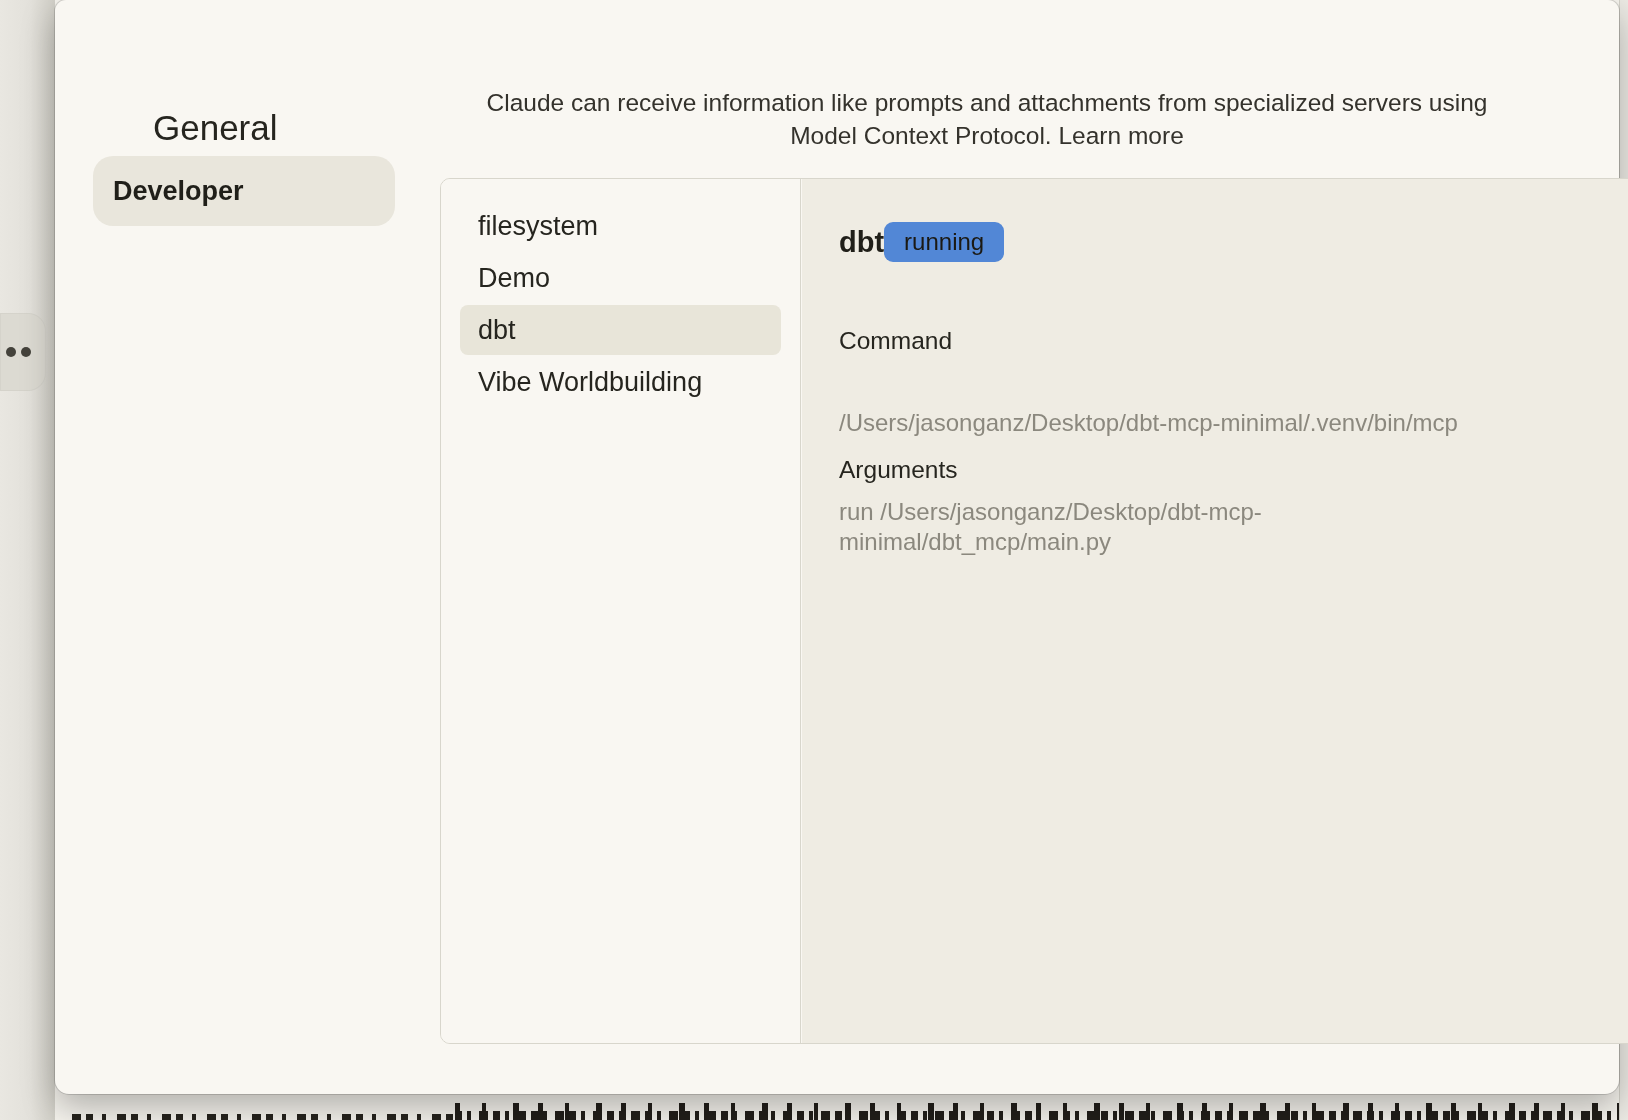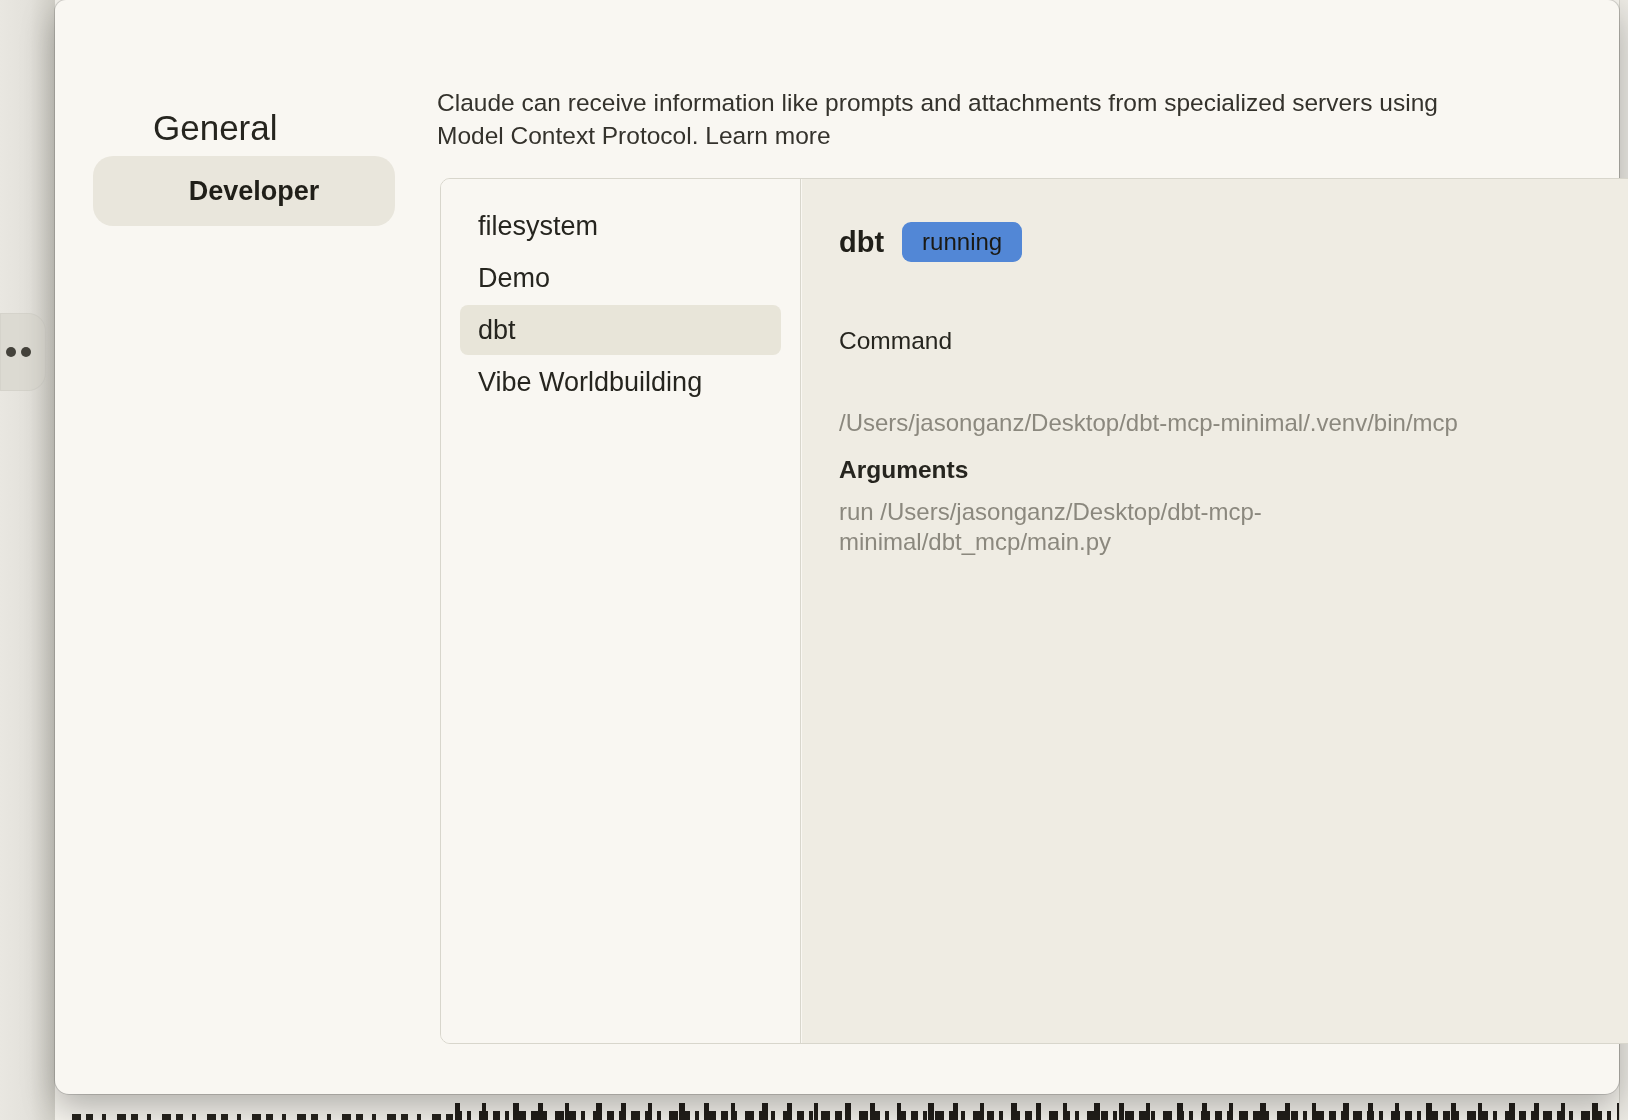--- a/index.html
+++ b/index.html
@@ -66,25 +66,25 @@
   }
 
   
   .nav-general{
     position:absolute;left:58px;top:108px;font-size:35px;color:#26251f;cursor:pointer;margin-left:40px;
   }
   .nav-developer{
     position:absolute;left:38px;top:156px;width:302px;height:70px;
     background:#e9e6dc;border-radius:20px;cursor:pointer;
     display:flex;align-items:center;box-sizing:border-box;padding-left:20px;
-    font-size:27px;font-weight:bold;color:#201f19;justify-content:center;
-  }
-
-  
-  .desc{position:absolute;left:382px;top:86px;width:1120px;color:#34322c;font-size:24.5px;line-height:33px;}
+    font-size:27px;font-weight:bold;color:#201f19;
+  }
+
+  
+  .desc{position:absolute;left:372px;top:86px;width:1120px;color:#34322c;font-size:24.5px;line-height:33px;text-align:center;}
   .desc .line{white-space:nowrap;}
   .desc .link{cursor:pointer;}
 
   
   .panel{
     position:absolute;left:385px;top:178px;width:1257px;height:866px;
     border:1.5px solid #d8d6cc;border-radius:10px;box-sizing:border-box;
     background:#f9f7f2;overflow:hidden;
   }
   .server-col{
@@ -109,31 +109,31 @@
 
   .detail-col{
     position:absolute;left:361px;top:0;right:0;bottom:0;background:#efece3;
   }
   .detail-header{
     position:absolute;left:37px;right:30px;top:40px;height:46px;
     display:flex;align-items:center;
   }
   .server-name{font-size:29px;font-weight:bold;color:#201f19;}
   .status-badge{
-    margin-left:18px;background:#5287d6;color:#1b1913;
+    background:#5287d6;color:#1b1913;
     font-size:24px;padding:8px 20px;border-radius:9px;line-height:1;
   }
   .trash-btn{
     margin-left:auto;background:none;border:none;padding:2px;cursor:pointer;line-height:0;
   }
   .field-label{position:absolute;left:37px;font-size:24.5px;color:#26251f;}
   .field-value{position:absolute;left:37px;font-size:24px;color:#8b887e;line-height:30px;}
   .cmd-label{top:136px;margin-top:12px;}
   .cmd-value{top:193px;white-space:nowrap;margin-top:36px;}
-  .arg-label{top:277px;font-weight:bold;}
+  .arg-label{top:277px;}
   .arg-value{top:318px;width:480px;}
 </style>
 </head>
 <body>
 
 <div class="stage">
 
   <div class="desktop-left"></div>
   <div class="desktop-right"></div>
 

